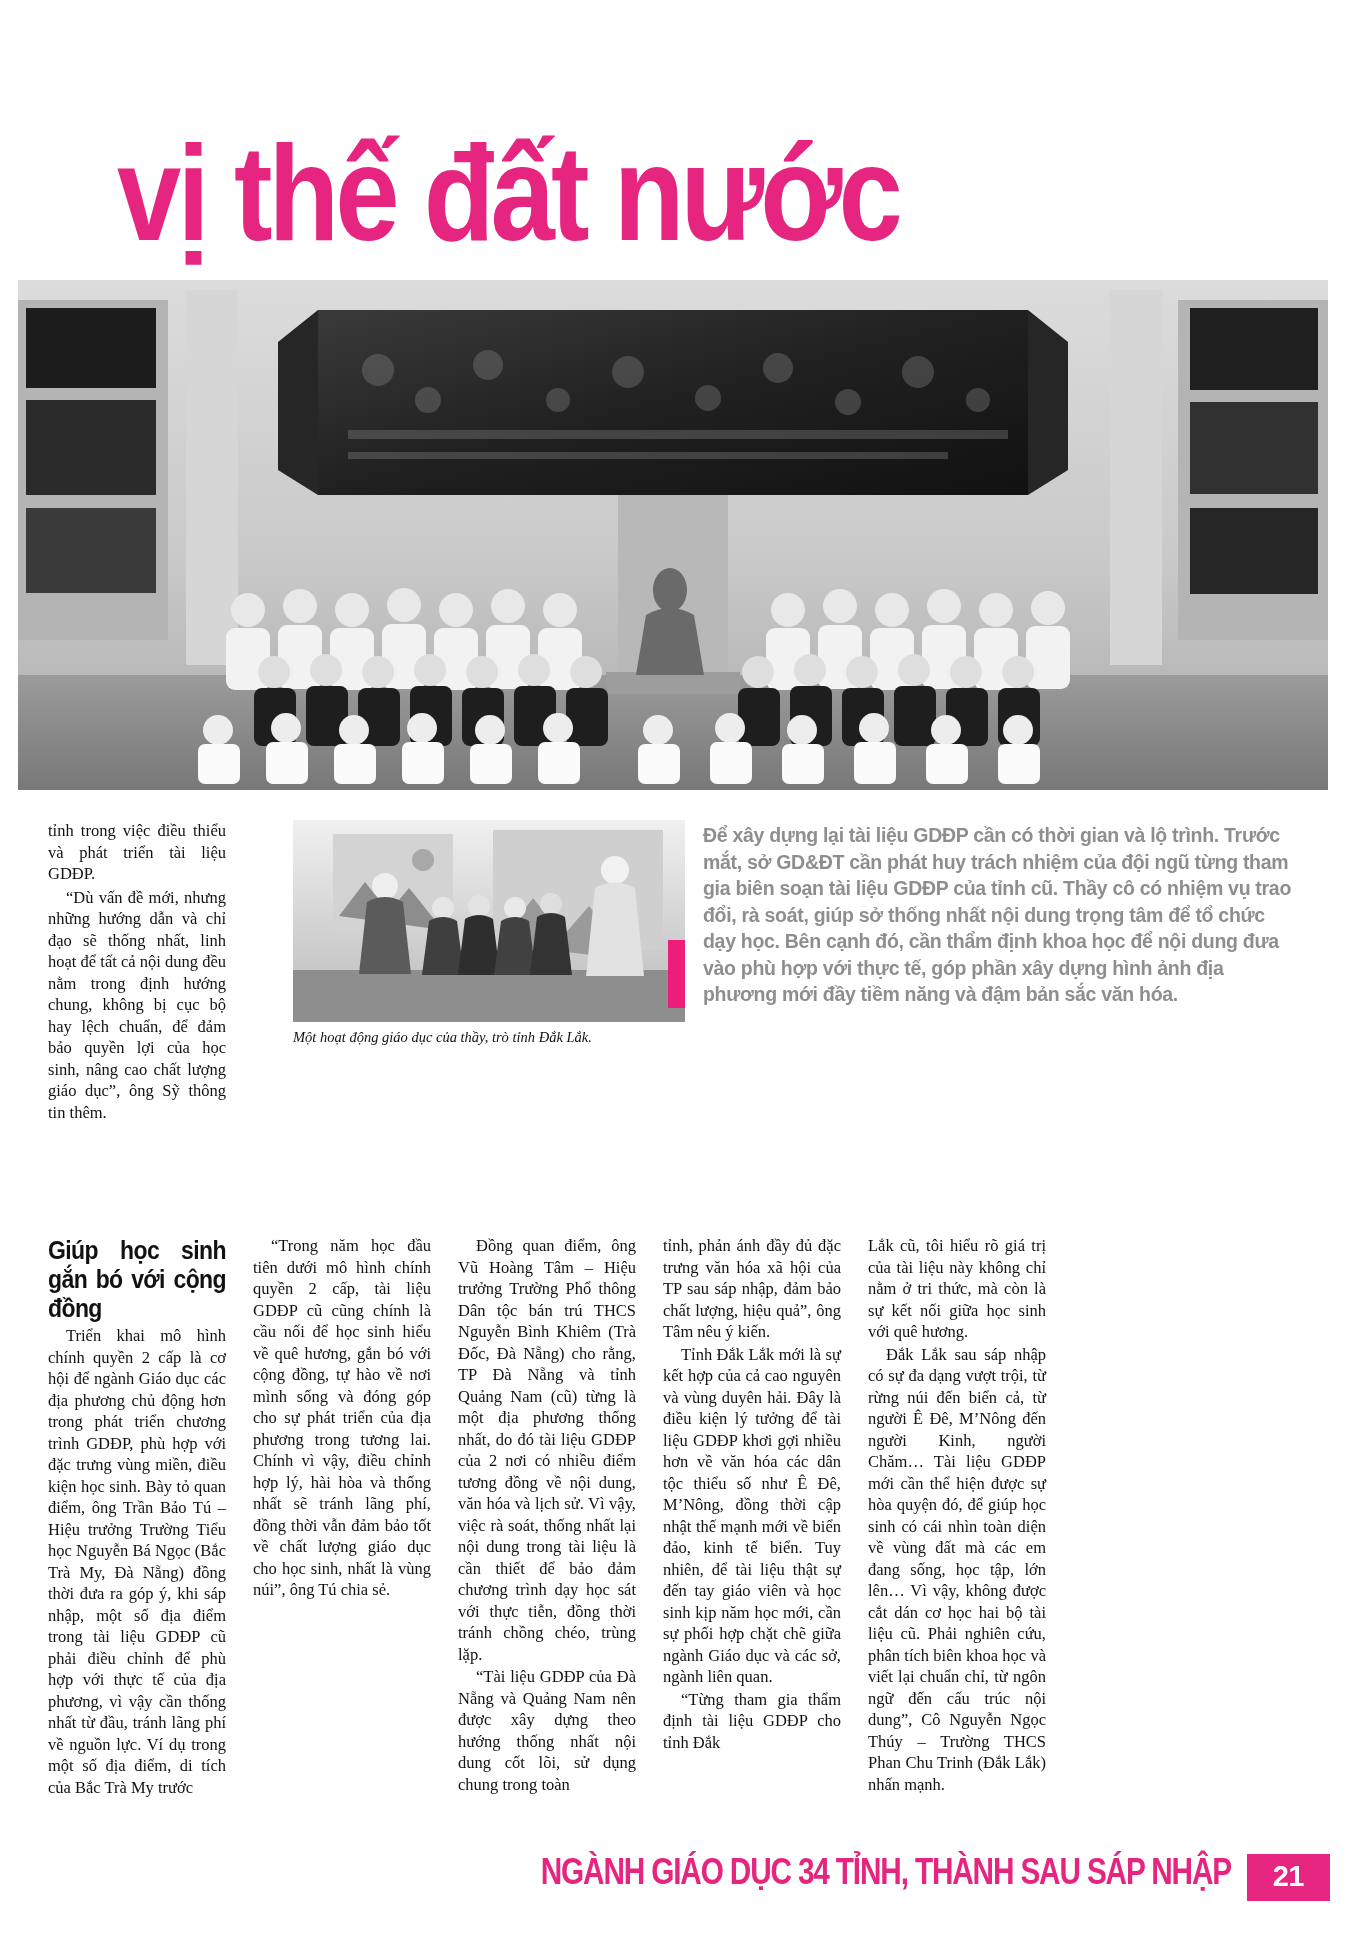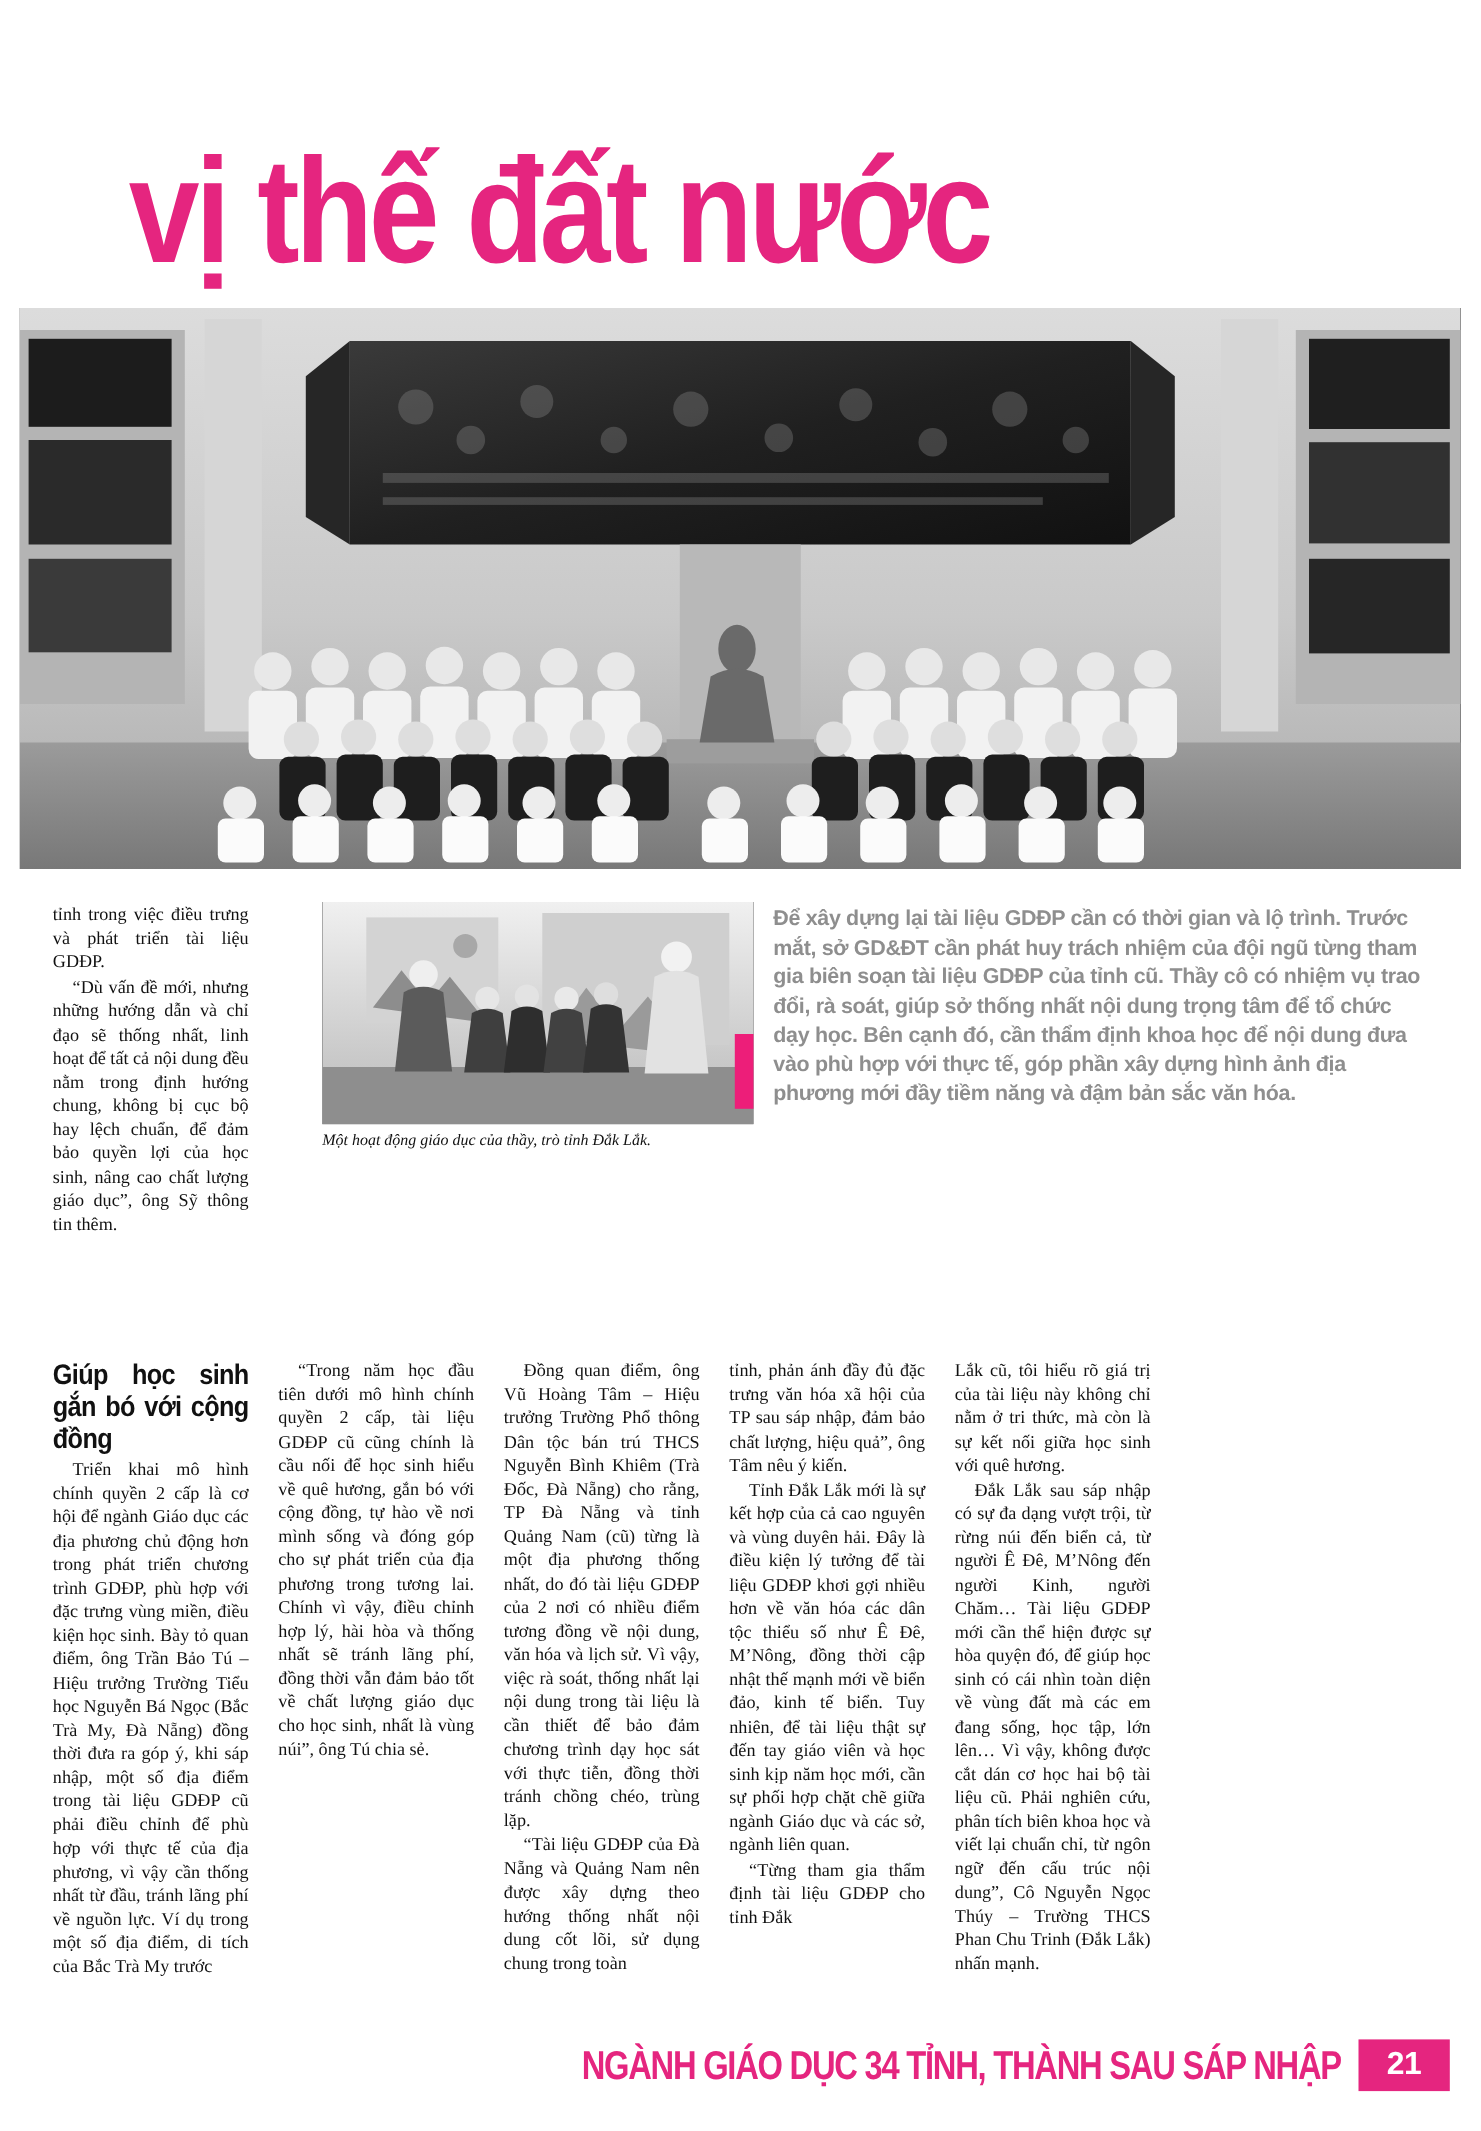--- a/index.html
+++ b/index.html
@@ -160,23 +160,23 @@
     transform-origin: left top;
   }
 
   
   .footer {
     position: absolute;
     left: 0;
     bottom: 36px;
     width: 1346px;
     display: flex;
-    align-items: center;
+    align-items: flex-start;
     justify-content: flex-end;
-    padding-right: 28px;
+    padding-right: 16px;
   }
   .footer-title {
     font-family: "Liberation Sans", sans-serif;
     font-weight: bold;
     font-size: 31px;
     letter-spacing: -1.2px;
     color: #e5257f;
     transform: scaleY(1.18) scaleX(0.96);
     transform-origin: right center;
     white-space: nowrap;
@@ -354,21 +354,21 @@
         </g>
       </g>
     </svg>
   </div>
 
   <div class="body-area">
 
     <div class="top-band">
 
       <div class="col-intro">
-        <p>tỉnh trong việc điều trưng và phát triển tài liệu GDĐP.</p>
+        <p>tỉnh trong việc điều thiểu và phát triển tài liệu GDĐP.</p>
         <p>“Dù vấn đề mới, nhưng những hướng dẫn và chỉ đạo sẽ thống nhất, linh hoạt để tất cả nội dung đều nằm trong định hướng chung, không bị cục bộ hay lệch chuẩn, để đảm bảo quyền lợi của học sinh, nâng cao chất lượng giáo dục”, ông Sỹ thông tin thêm.</p>
       </div>
 
       <div class="photo2-wrap">
         <div class="photo2">
           <svg viewBox="0 0 392 202" preserveAspectRatio="none" aria-hidden="true">
             <defs>
               <linearGradient id="bg2" x1="0" y1="0" x2="0" y2="1">
                 <stop offset="0" stop-color="#f0f0f0"></stop>
                 <stop offset="1" stop-color="#b9b9b9"></stop>

